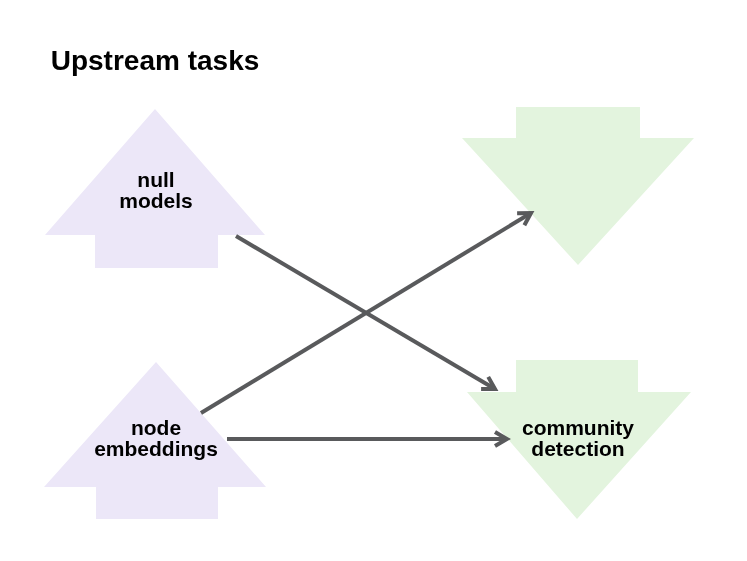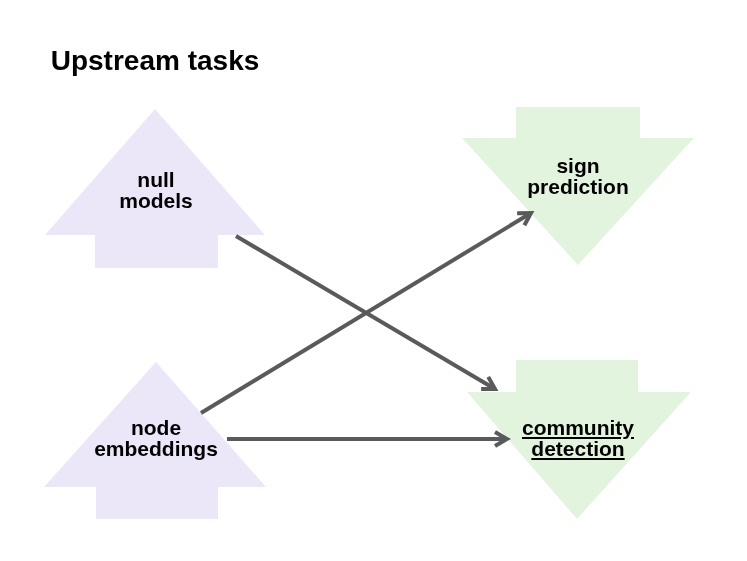--- a/index.html
+++ b/index.html
@@ -37,21 +37,21 @@
     font-size: 21px;
     font-weight: bold;
     line-height: 21px;
     color: #000000;
     text-align: center;
     white-space: pre-line;
   }
   .node-label.null-models         { left: 46px;  top: 169px; }
   .node-label.node-embeddings     { left: 46px;  top: 417px; }
   .node-label.sign-prediction     { left: 468px; top: 155px; }
-  .node-label.community-detection { left: 468px; top: 417px; text-decoration: underline; }
+  .node-label.community-detection { left: 468px; top: 417px; }
 </style>
 </head>
 <body>
 
 <div class="canvas">
 
   <svg class="diagram-svg" width="747" height="561" viewBox="0 0 747 561">
     <defs>
       <marker id="arrowhead" viewBox="0 0 20 20" refX="16" refY="10" markerWidth="20" markerHeight="20" markerUnits="userSpaceOnUse" orient="auto">
         <path d="M4,3 L16,10 L4,17" fill="none" stroke-width="4" stroke-linecap="butt" stroke-linejoin="miter" stroke="#595a5c"></path>
@@ -68,18 +68,16 @@
     <line x1="201" y1="413" x2="531" y2="213" stroke-width="4" marker-end="url(#arrowhead)" stroke="#595a5c"></line>
     <line x1="227" y1="439" x2="507" y2="439" stroke-width="4" marker-end="url(#arrowhead)" stroke="#595a5c"></line>
   </svg>
 
   <div class="heading upstream">Upstream tasks</div>
 
   <div class="node-label null-models">null
 models</div>
   <div class="node-label node-embeddings">node
 embeddings</div>
-  <div class="node-label sign-prediction">sign
-prediction</div>
   <div class="node-label community-detection">community
 detection</div>
 
 </div>
 
 </body></html>

